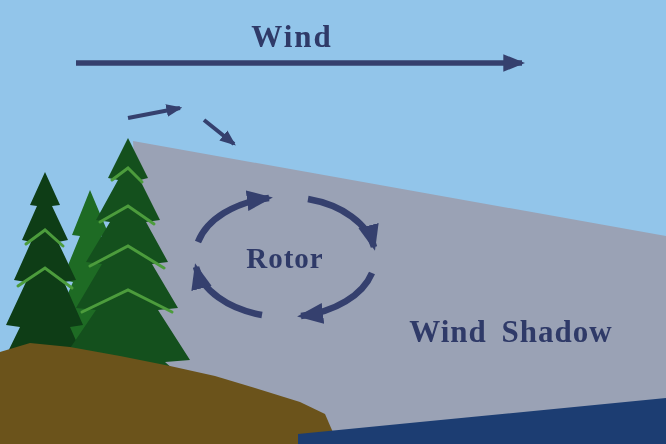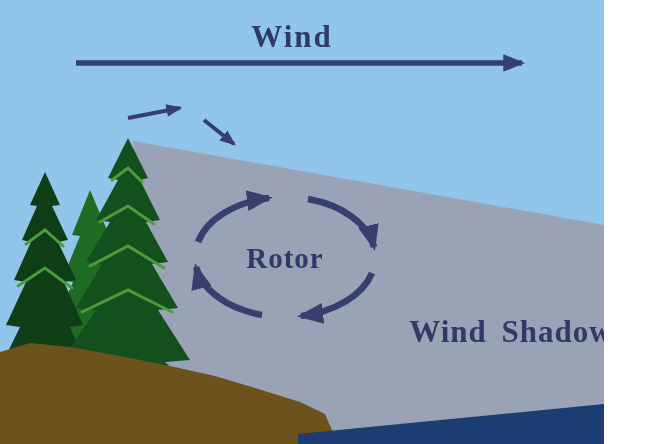--- a/index.html
+++ b/index.html
@@ -3,21 +3,21 @@
 <meta charset="utf-8">
 <style>
   html, body {
     margin: 0;
     padding: 0;
     background: #ffffff;
     font-family: "Liberation Serif", serif;
   }
   .stage {
     position: relative;
-    width: 604px;
+    width: 666px;
     height: 444px;
     overflow: hidden;
     background: var(--sky, #92c5ea);
   }
   svg { display: block; }
   .diagram-label {
     font-family: "Liberation Serif", serif;
     font-weight: bold;
     fill: var(--text, #2f3a68);
   }

